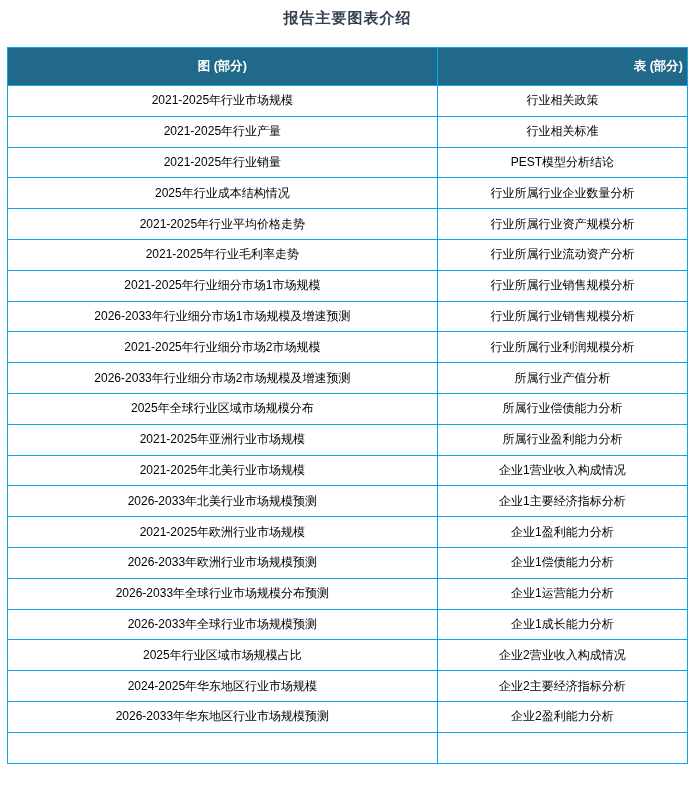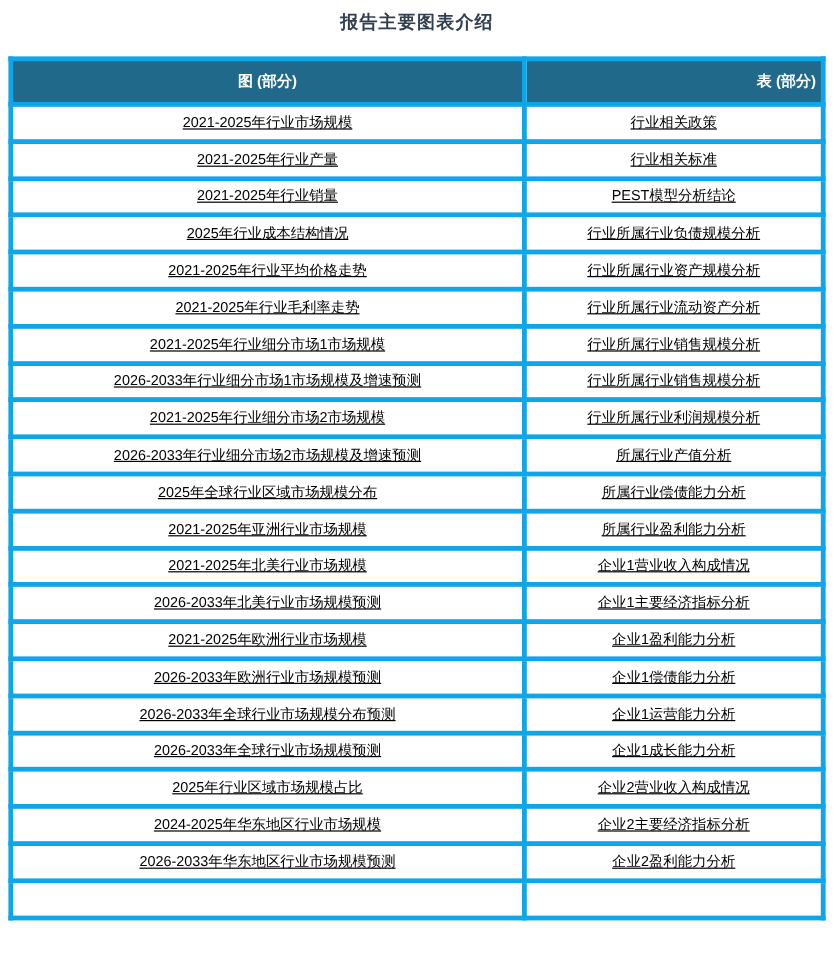--- a/index.html
+++ b/index.html
@@ -25,36 +25,36 @@
   table.report-table {
     position: absolute;
     left: 7px;
     top: 47px;
     width: 681px;
     border-collapse: collapse;
     table-layout: fixed;
   }
   table.report-table th,
   table.report-table td {
-    border: 4px solid #0ea5e9;
+    border: 1px solid #0ea5e9;
     text-align: center;
     vertical-align: middle;
     font-size: 12px;
     color: #000000;
     padding: 0 4px;
     overflow: hidden;
     white-space: nowrap;
   }
   table.report-table th {
     height: 38px;
     color: #ffffff;
     font-size: 12.5px;
     font-weight: bold;
   }
-  table.report-table td { height: 30.8px; text-decoration: underline; }
+  table.report-table td { height: 30.8px; }
   col.col-left  { width: 63.2%; }
   col.col-right { width: 36.8%; }
 </style>
 </head>
 <body>
 
 <div class="page" style="background: rgb(255, 255, 255);">
   <div class="page-title" style="color: rgb(51, 63, 80);">报告主要图表介绍</div>
 
   <table class="report-table">
@@ -77,21 +77,21 @@
         <tr>
           <td>2021-2025年行业产量</td>
           <td>行业相关标准</td>
         </tr>
         <tr>
           <td>2021-2025年行业销量</td>
           <td>PEST模型分析结论</td>
         </tr>
         <tr>
           <td>2025年行业成本结构情况</td>
-          <td>行业所属行业负债规模分析</td>
+          <td>行业所属行业企业数量分析</td>
         </tr>
         <tr>
           <td>2021-2025年行业平均价格走势</td>
           <td>行业所属行业资产规模分析</td>
         </tr>
         <tr>
           <td>2021-2025年行业毛利率走势</td>
           <td>行业所属行业流动资产分析</td>
         </tr>
         <tr>

